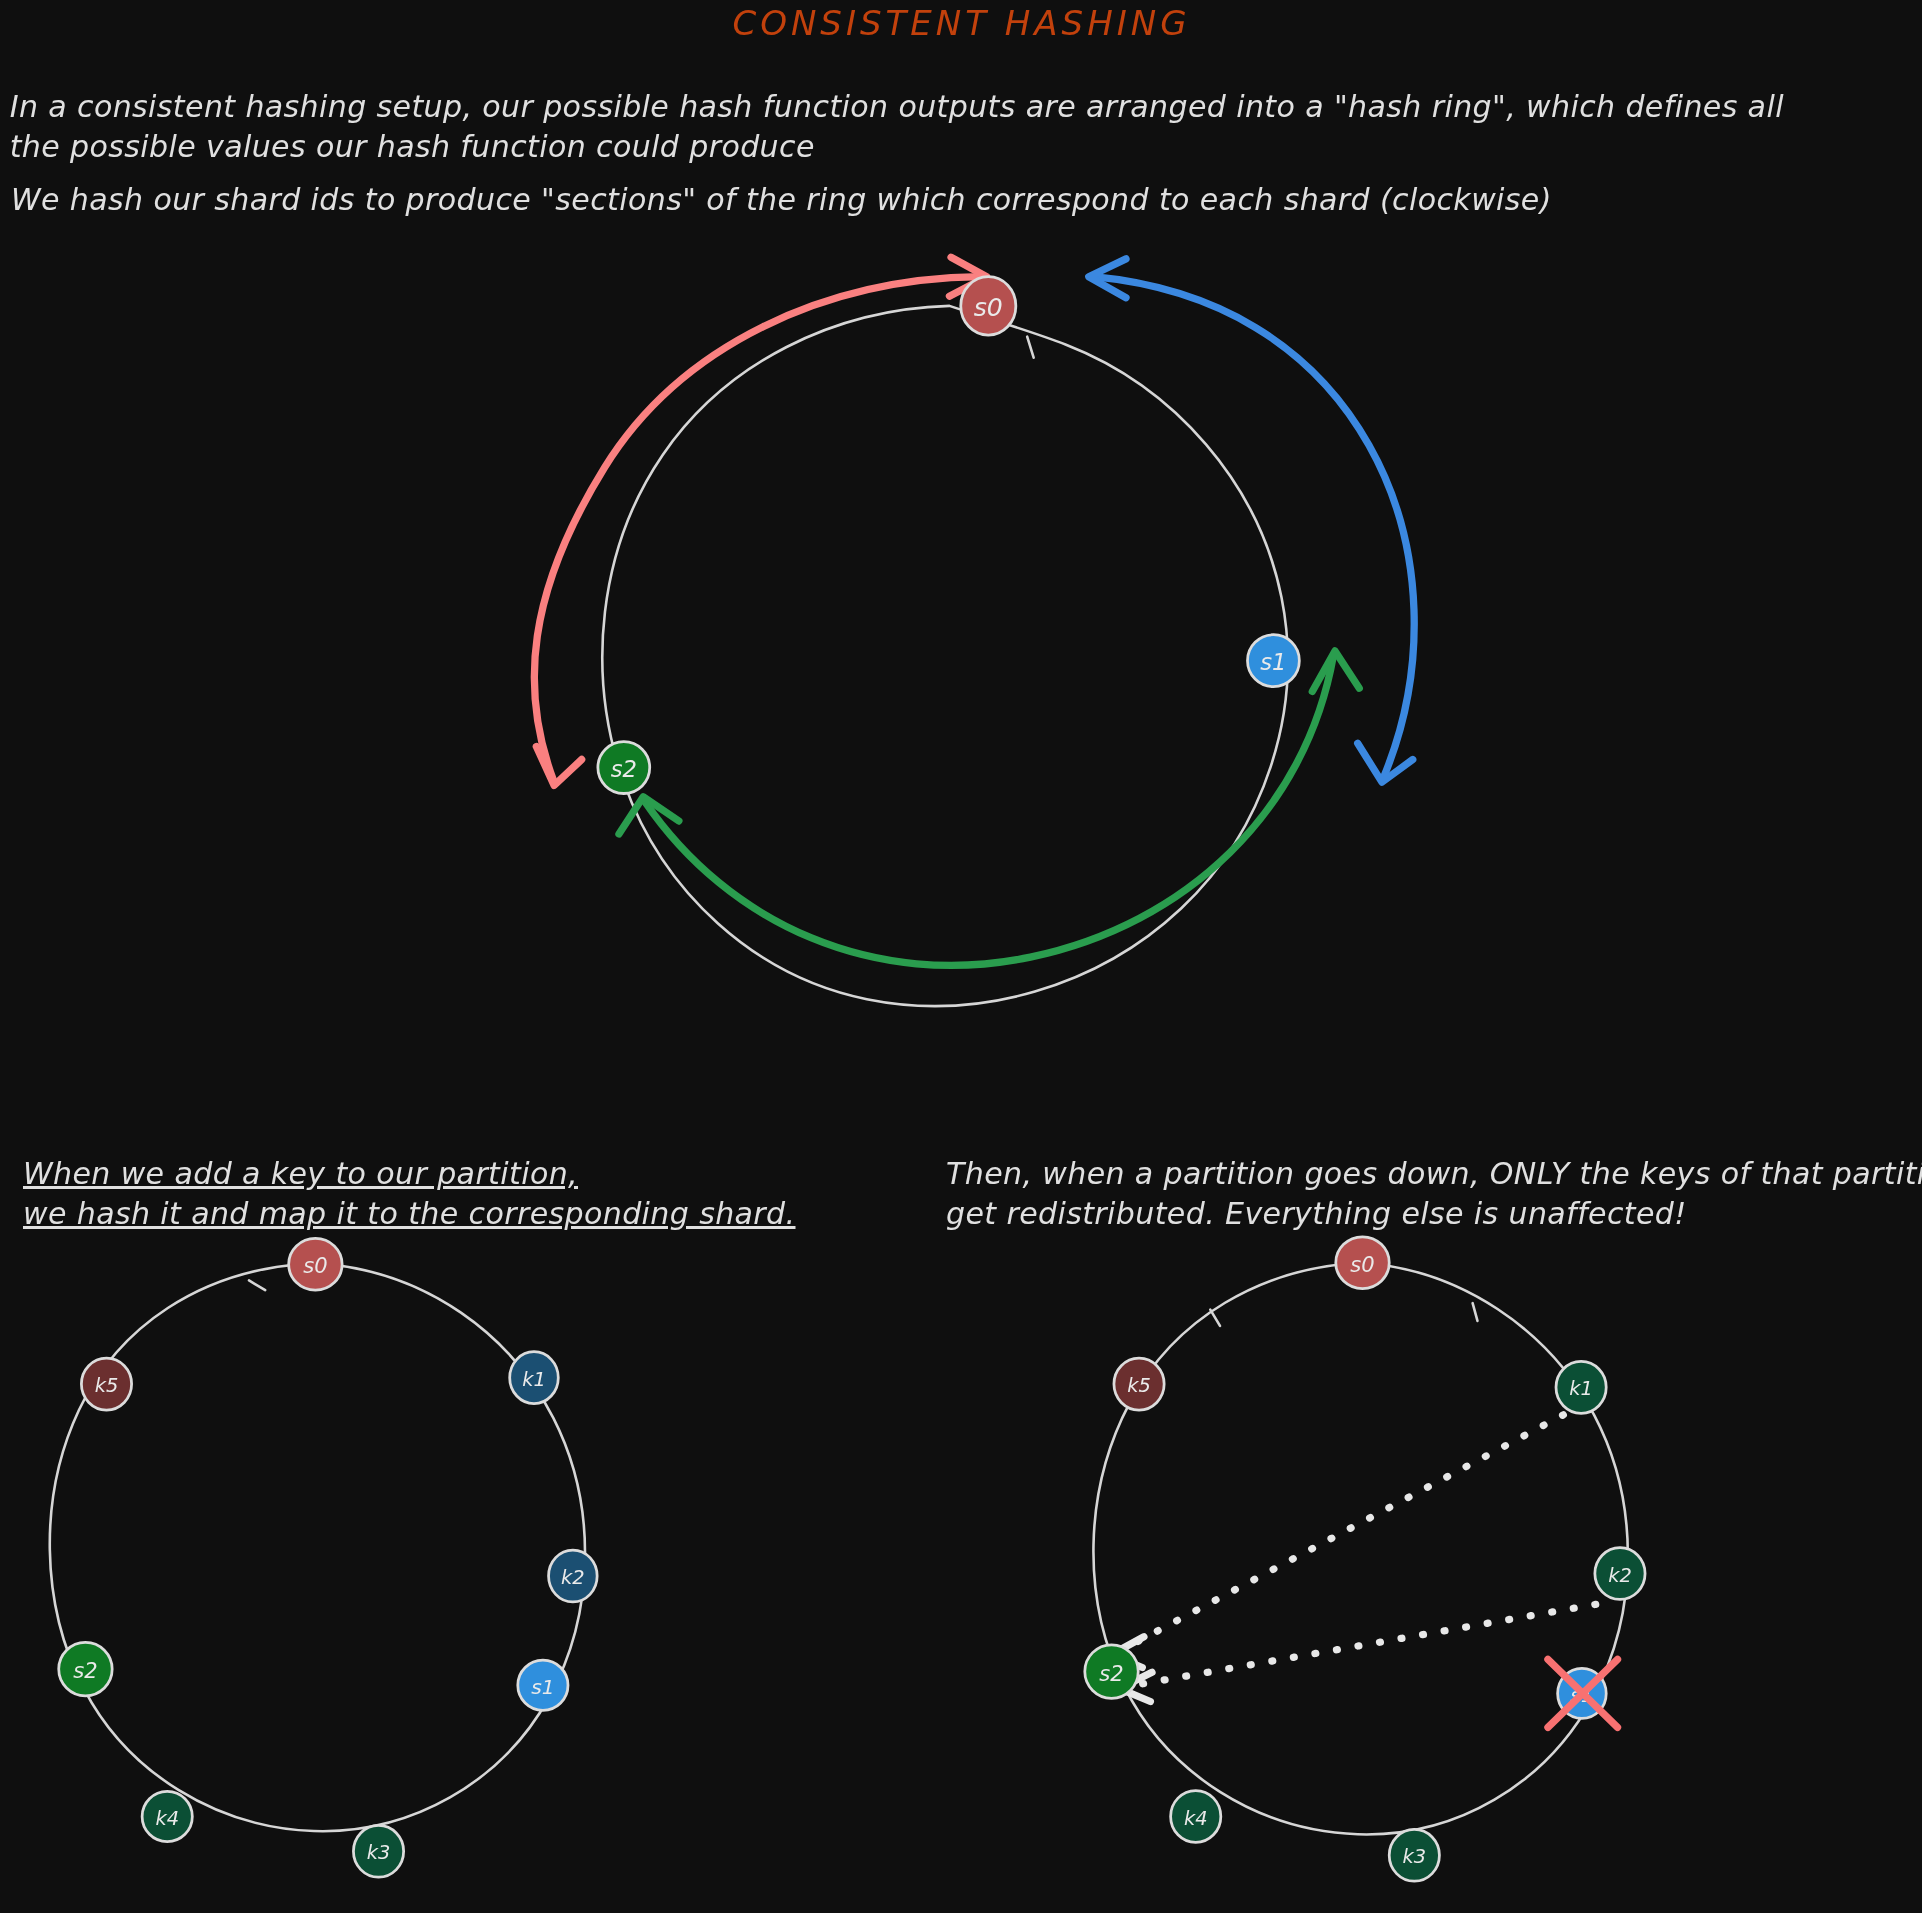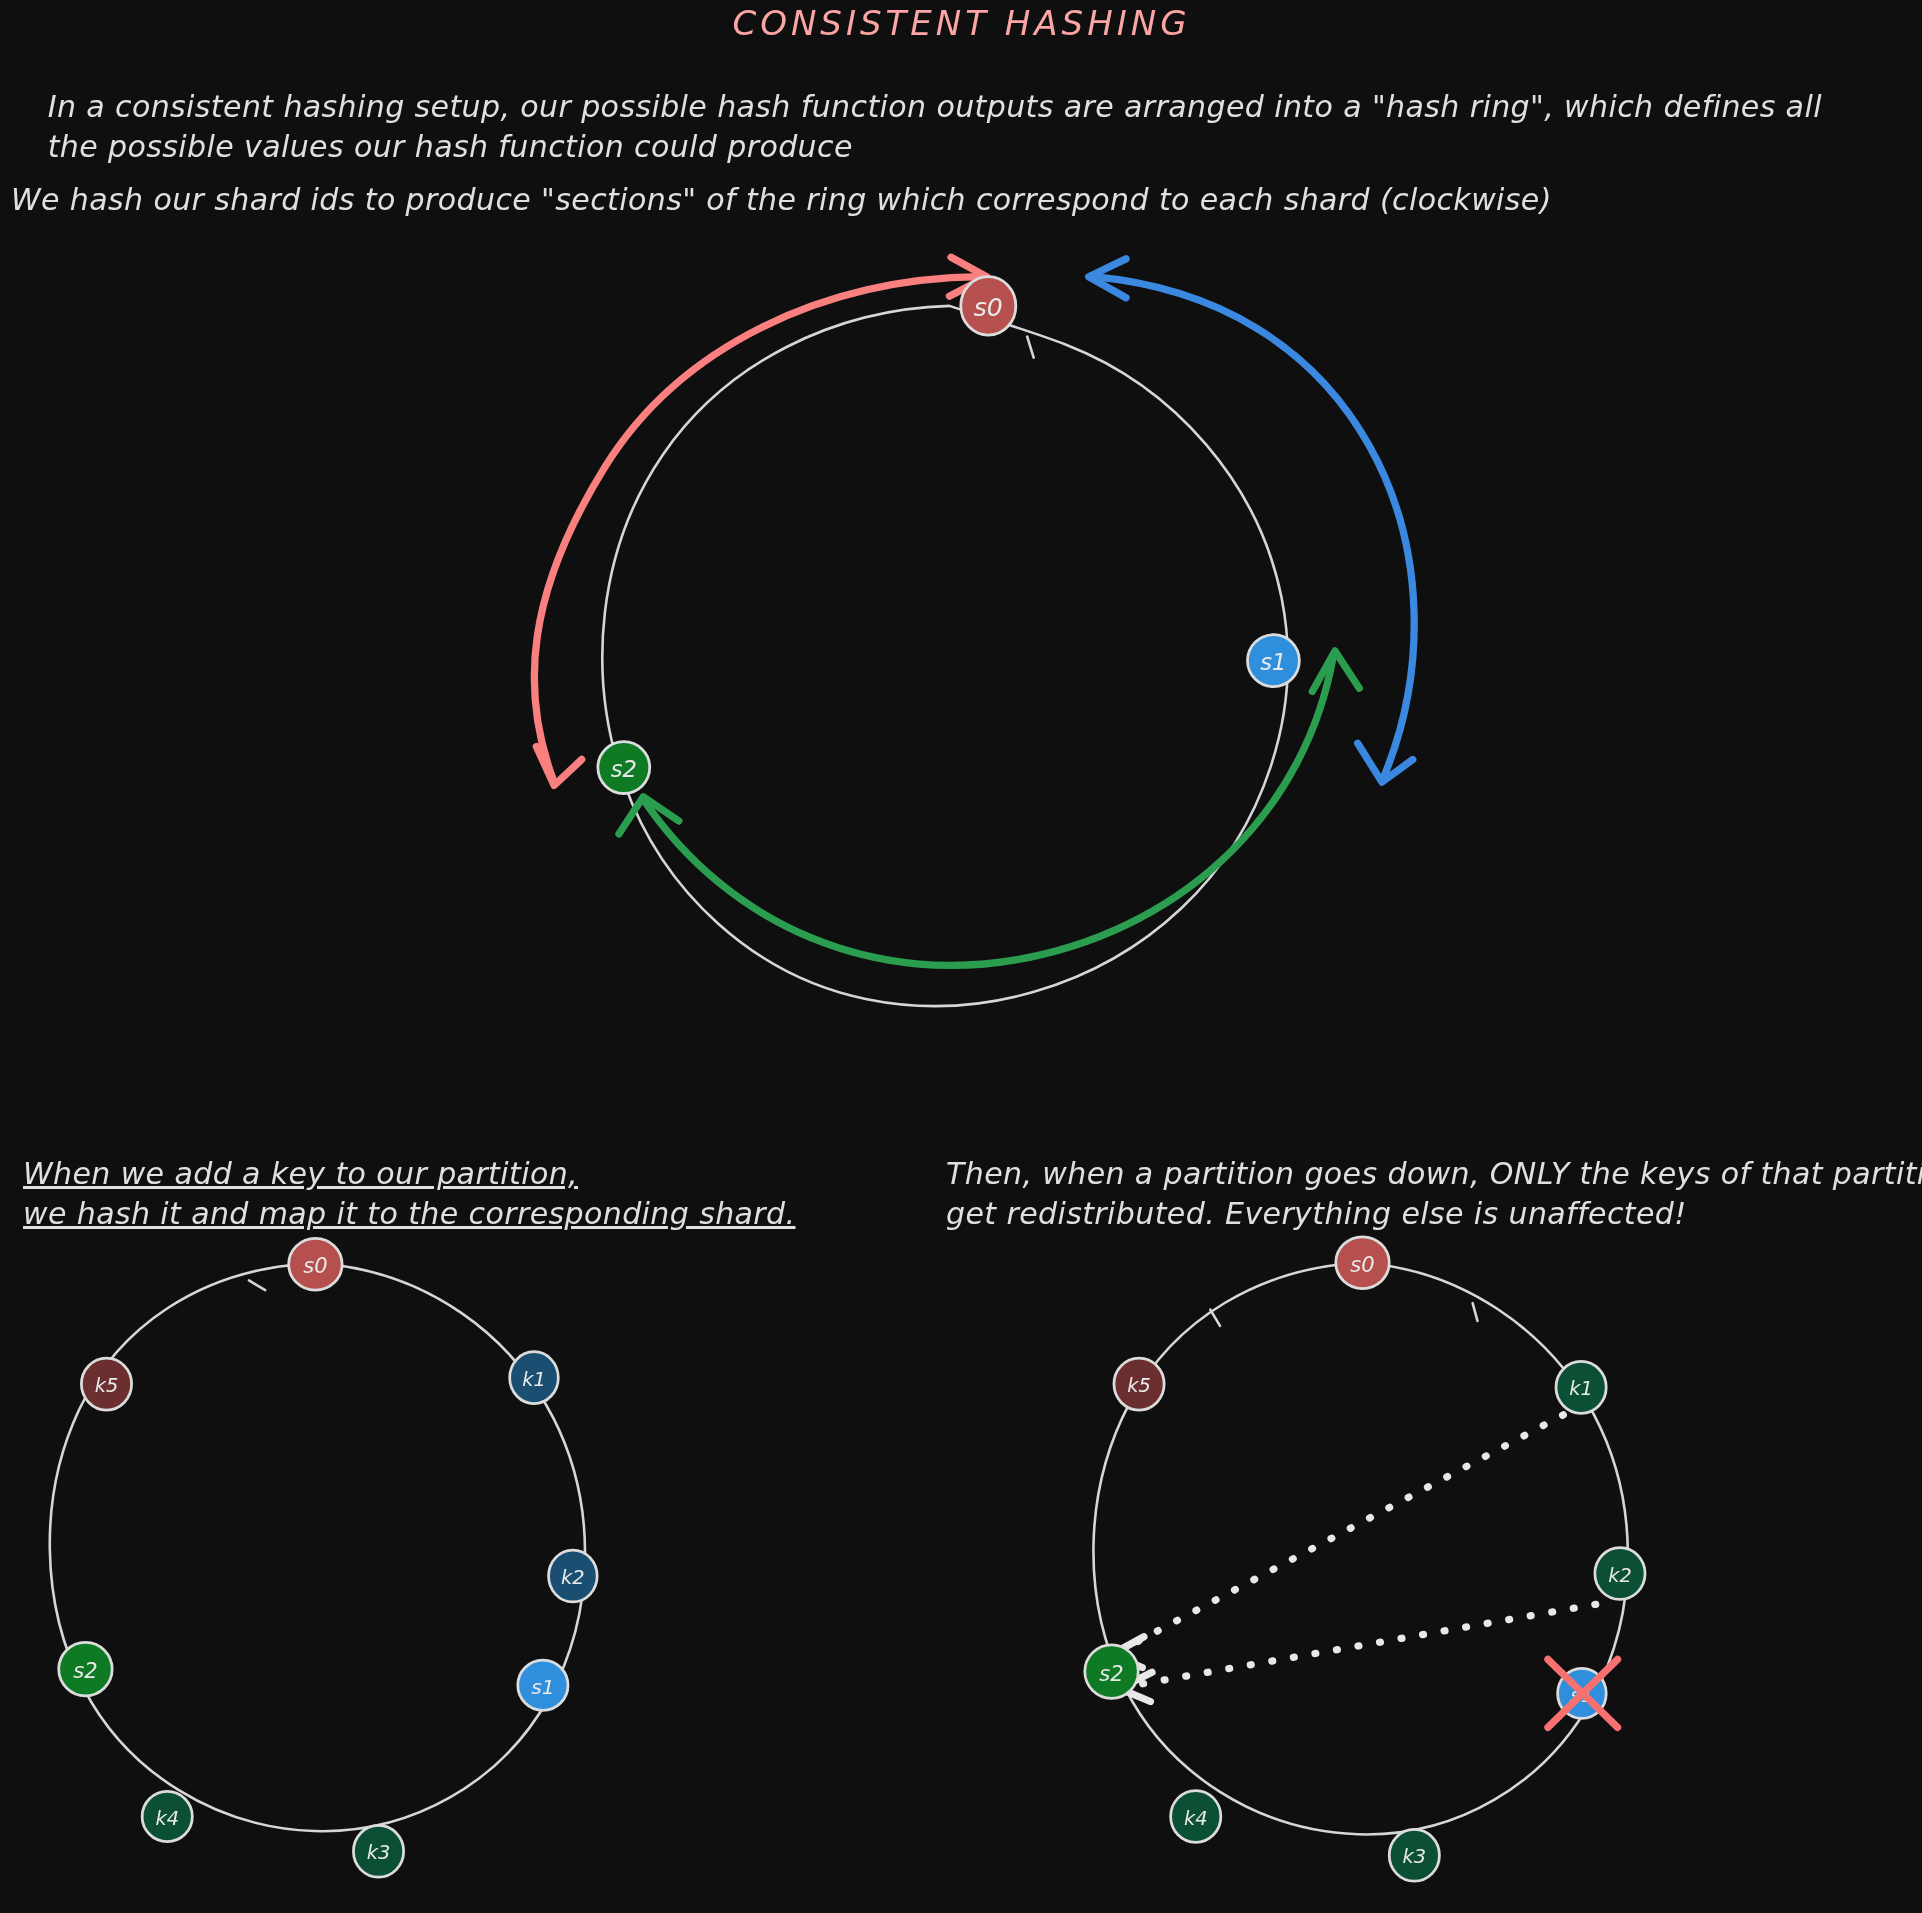--- a/index.html
+++ b/index.html
@@ -22,30 +22,30 @@
     letter-spacing: 0.4px;
   }
   #page-title {
     position: absolute;
     left: 0;
     top: 3.2px;
     width: 1923px;
     text-align: center;
     font-size: 34px;
     letter-spacing: 4px;
-    color: #fca5a5;
+    color: #c2410c;
   }
   .para {
     position: absolute;
     color: #e0e0e0;
     font-size: 30px;
     line-height: 1.33;
     white-space: pre;
   }
-  #intro-para-1 { left: 9.7px; top: 87px; margin-left: 38px; }
+  #intro-para-1 { left: 9.7px; top: 87px; }
   #intro-para-2 { left: 11px; top: 180px; }
   #caption-left  { left: 23px;  top: 1154px; text-decoration: underline; }
   #caption-right { left: 946px; top: 1154px; }
 
   .ring-svg { position: absolute; overflow: visible; }
   #main-ring-diagram  { left: 486px;  top: 267px; }
   #left-ring-diagram  { left: 32px;   top: 1240px; }
   #right-ring-diagram { left: 1045px; top: 1240px; }
 
   .ring-path {

